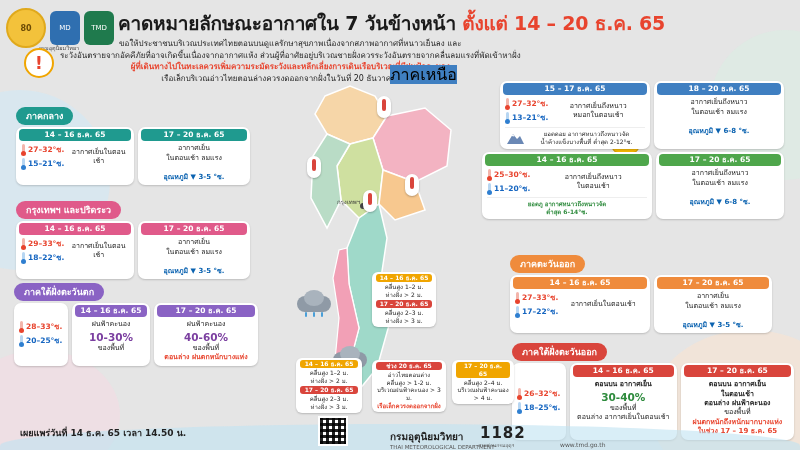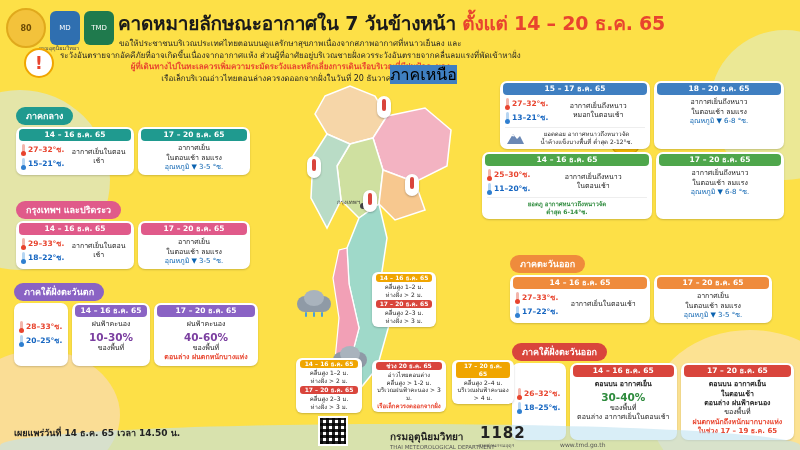--- a/index.html
+++ b/index.html
@@ -3,21 +3,21 @@
 <meta charset="utf-8">
 <style>
   * { box-sizing: border-box; margin:0; padding:0; }
   body {
     width: 800px; height: 450px;
     font-family: "DejaVu Sans", "Liberation Sans", sans-serif;
     background: #fdf7f0;
     overflow: hidden;
     position: relative;
   }
-  #root { position: relative; width:800px; height:450px; background:#fde047; overflow:hidden; }
+  #root { position: relative; width:800px; height:450px; background:#e5e5e5; overflow:hidden; }
 
   
   .blob { position:absolute; border-radius:50%; }
   .blob1 { width:180px;height:180px; left:-70px; top:90px; background:#cfe9f7; opacity:.55;}
   .blob2 { width:150px;height:150px; right:-60px; top:30px; background:#d9f0e4; opacity:.5;}
   .blob3 { width:200px;height:160px; right:-50px; bottom:-40px; background:#fbe3cf; opacity:.55;}
   .blob4 { width:160px;height:130px; left:-40px; bottom:-30px; background:#f8d9e4; opacity:.5;}
 
   
   .logo-strip { position:absolute; left:6px; top:4px; width:108px; height:48px; display:flex; align-items:center; gap:4px;}
@@ -74,21 +74,21 @@
     border-radius:4px; padding:1px 4px; margin:-1px -2px 3px -2px; white-space:nowrap;
   }
   .temps { display:flex; flex-direction:column; gap:2px; justify-content:center; }
   .temp-row { display:flex; align-items:center; gap:2px; font-size:7.5px; font-weight:bold; white-space:nowrap;}
   .therm { width:5px; height:12px; position:relative; flex:none;}
   .therm:before{content:"";position:absolute;left:1.2px;top:0;width:2.4px;height:9px;background:#d8d8d8;border-radius:2px;}
   .therm:after{content:"";position:absolute;left:0;bottom:0;width:5px;height:5px;border-radius:50%;}
   .therm.hot:after{background:#e8442e;} .therm.hot:before{background:#f3b5ab;}
   .therm.cold:after{background:#2f7fd0;} .therm.cold:before{background:#b7d6f2;}
   .desc { text-align:center; display:flex; align-items:center; justify-content:center; }
-  .windline { color:#0a62b0; font-weight:normal; }
+  .windline { color:#0a62b0; font-weight:bold;margin-top:10px; }
 
   
   .h-teal{background:#1f9a8f;} .h-pink{background:#e05a8a;} .h-purple{background:#8a63c4;}
   .h-orange{background:#ef8b3c;} .h-blue{background:#3f7fc1;} .h-green{background:#4ea64b;}
   .h-red{background:#d9453c;}
 
   .pill-teal{background:#1f9a8f;text-align:right;} .pill-pink{background:#e05a8a;}
   .pill-purple{background:#8a63c4;} .pill-orange{background:#ef8b3c;}
   .pill-blue{background:#3f7fc1;} .pill-green{background:#4ea64b;}
   .pill-red{background:#d9453c;}
@@ -103,21 +103,21 @@
   }
   .rainbox .rh { background:#f0a500; color:#fff; font-size:6px; font-weight:bold; text-align:center; border-radius:3px; padding:0 3px; margin-bottom:1px;}
   .rainbox .rh.red{background:#d9453c;}
   .cloud-ic { position:absolute; width:40px;height:30px; }
   .cloud-ic .c1{position:absolute;left:0;top:6px;width:34px;height:16px;background:#8f9aa6;border-radius:10px;}
   .cloud-ic .c2{position:absolute;left:7px;top:0px;width:20px;height:16px;background:#a9b3bd;border-radius:50%;}
   .cloud-ic .d{position:absolute;width:2px;height:5px;background:#4a9fd8;border-radius:1px;top:22px;}
 
   
   .footer { position:absolute; left:0; bottom:0; width:800px; height:34px; }
-  .foot-txt { position:absolute; left:14px; bottom:10px; font-size:9px; font-weight:bold; color:#222;}
+  .foot-txt { position:absolute; left:20px; bottom:10px; font-size:9px; font-weight:bold; color:#222;}
   .qr { position:absolute; left:318px; bottom:4px; width:30px;height:30px;
         background:
           repeating-linear-gradient(90deg,#222 0 3px,#fff 3px 6px),
           repeating-linear-gradient(0deg,#222 0 3px,#fff 3px 6px);
         background-blend-mode:multiply; border:2px solid #fff;}
   .foot-org { position:absolute; left:390px; bottom:6px; font-size:10px; font-weight:bold; color:#222;}
   .foot-sub { position:absolute; left:390px; bottom:0px; font-size:5.5px; color:#555;}
   .foot-num { position:absolute; left:480px; bottom:8px; font-size:15px; font-weight:bold; color:#222; letter-spacing:1px;}
   .foot-num-sub { position:absolute; left:478px; bottom:1px; font-size:5px; color:#555;}
   .foot-web { position:absolute; left:560px; bottom:2px; font-size:6px; color:#555;}

